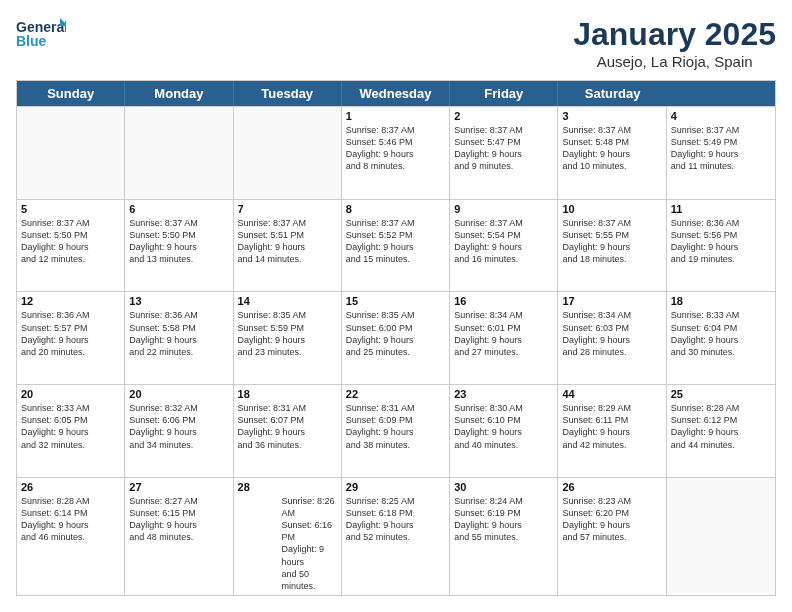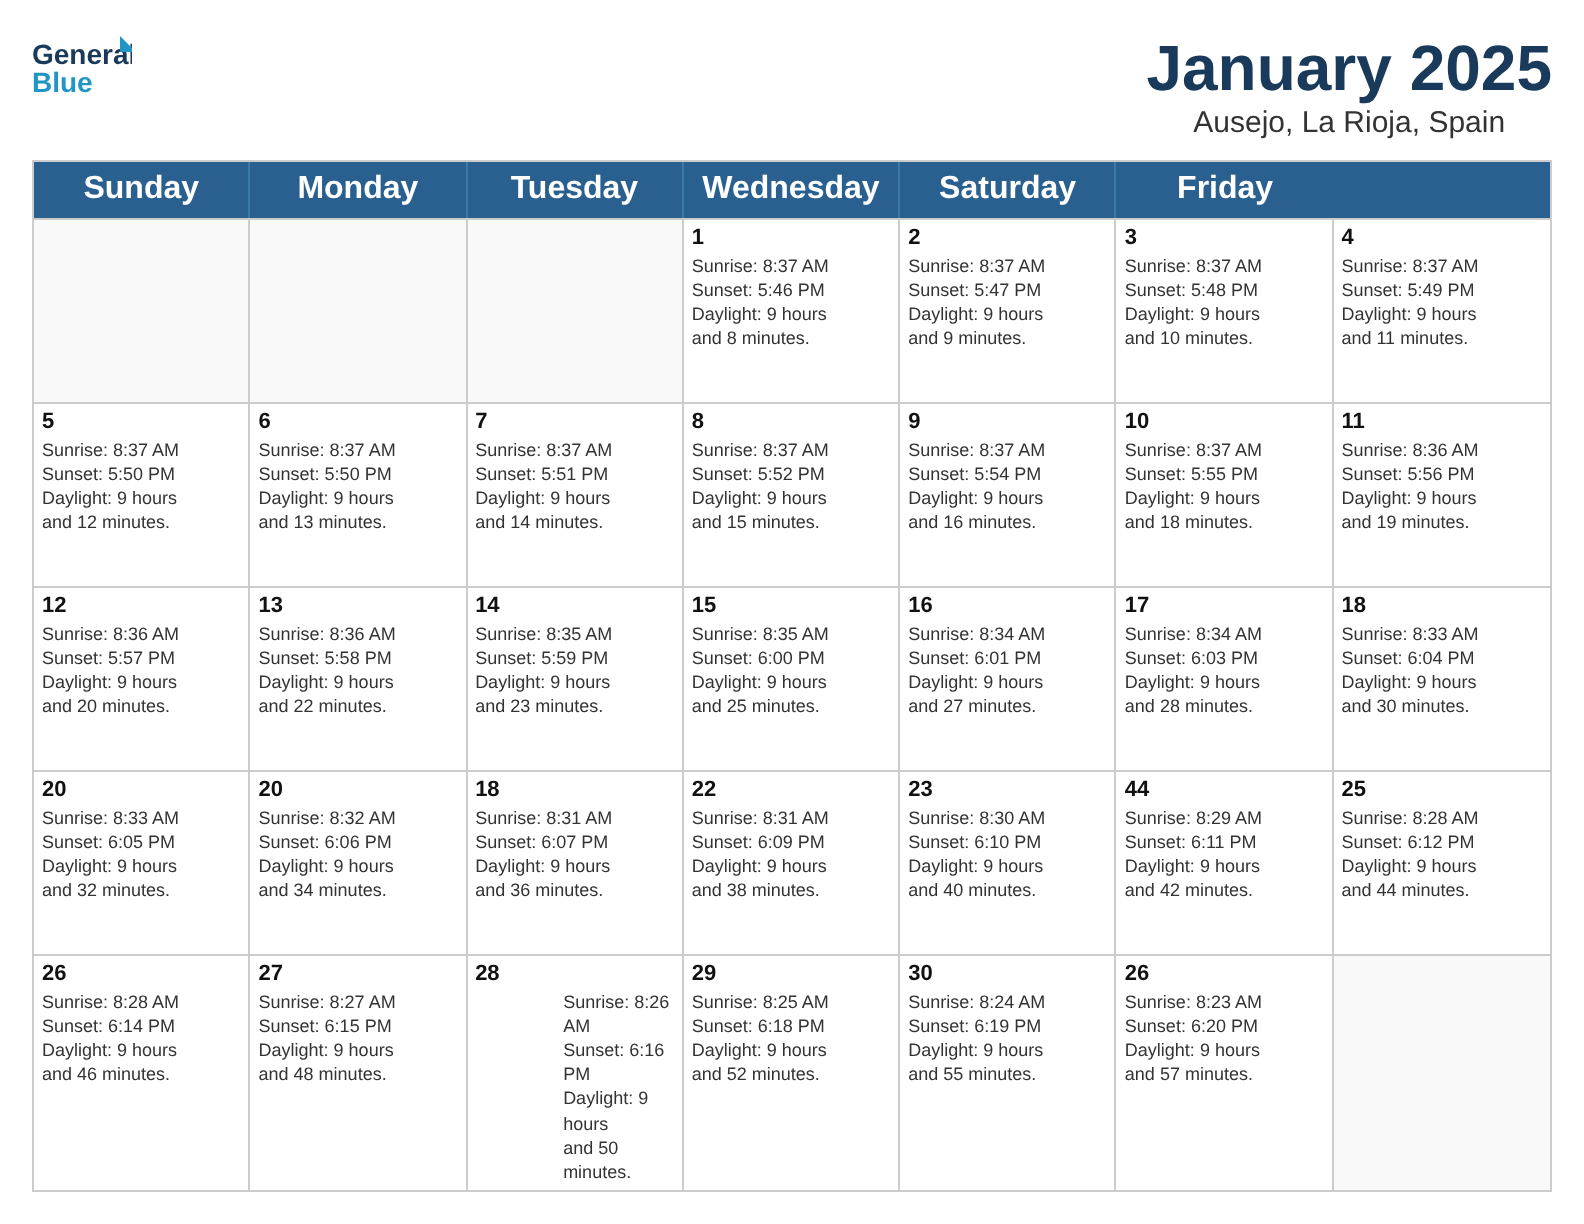--- a/index.html
+++ b/index.html
@@ -45,21 +45,21 @@
       flex-direction: column;
       border: 1px solid #ccc;
     }
     .cal-header-row {
       display: grid;
       grid-template-columns: repeat(7, 1fr);
       background: #2a6090;
     }
     .cal-header-cell {
       color: #fff;
-      font-size: 16px;
+      font-size: 13px;
       font-weight: bold;
       padding: 5px 4px;
       text-align: center;
       border-right: 1px solid #3a7aaa;
     }
     .cal-header-cell:last-child { border-right: none; }
     .cal-body {
       flex: 1;
       display: flex;
       flex-direction: column;
@@ -110,22 +110,22 @@
       <div class="cal-subtitle">Ausejo, La Rioja, Spain</div>
     </div>
   </div>
 
   <div class="calendar">
     <div class="cal-header-row">
     <div class="cal-header-cell">Sunday</div>
         <div class="cal-header-cell">Monday</div>
         <div class="cal-header-cell">Tuesday</div>
         <div class="cal-header-cell">Wednesday</div>
+        <div class="cal-header-cell">Friday</div>
         <div class="cal-header-cell">Saturday</div>
-        <div class="cal-header-cell">Friday</div>
       </div>
     <div class="cal-body">
     <div class="cal-row">
           <div class="cal-cell empty"></div>
           <div class="cal-cell empty"></div>
           <div class="cal-cell empty"></div>
           <div class="cal-cell">
             <div class="day-num">1</div>
             <div class="cell-text" style="white-space: pre-line;">Sunrise: 8:37 AM
 Sunset: 5:46 PM

